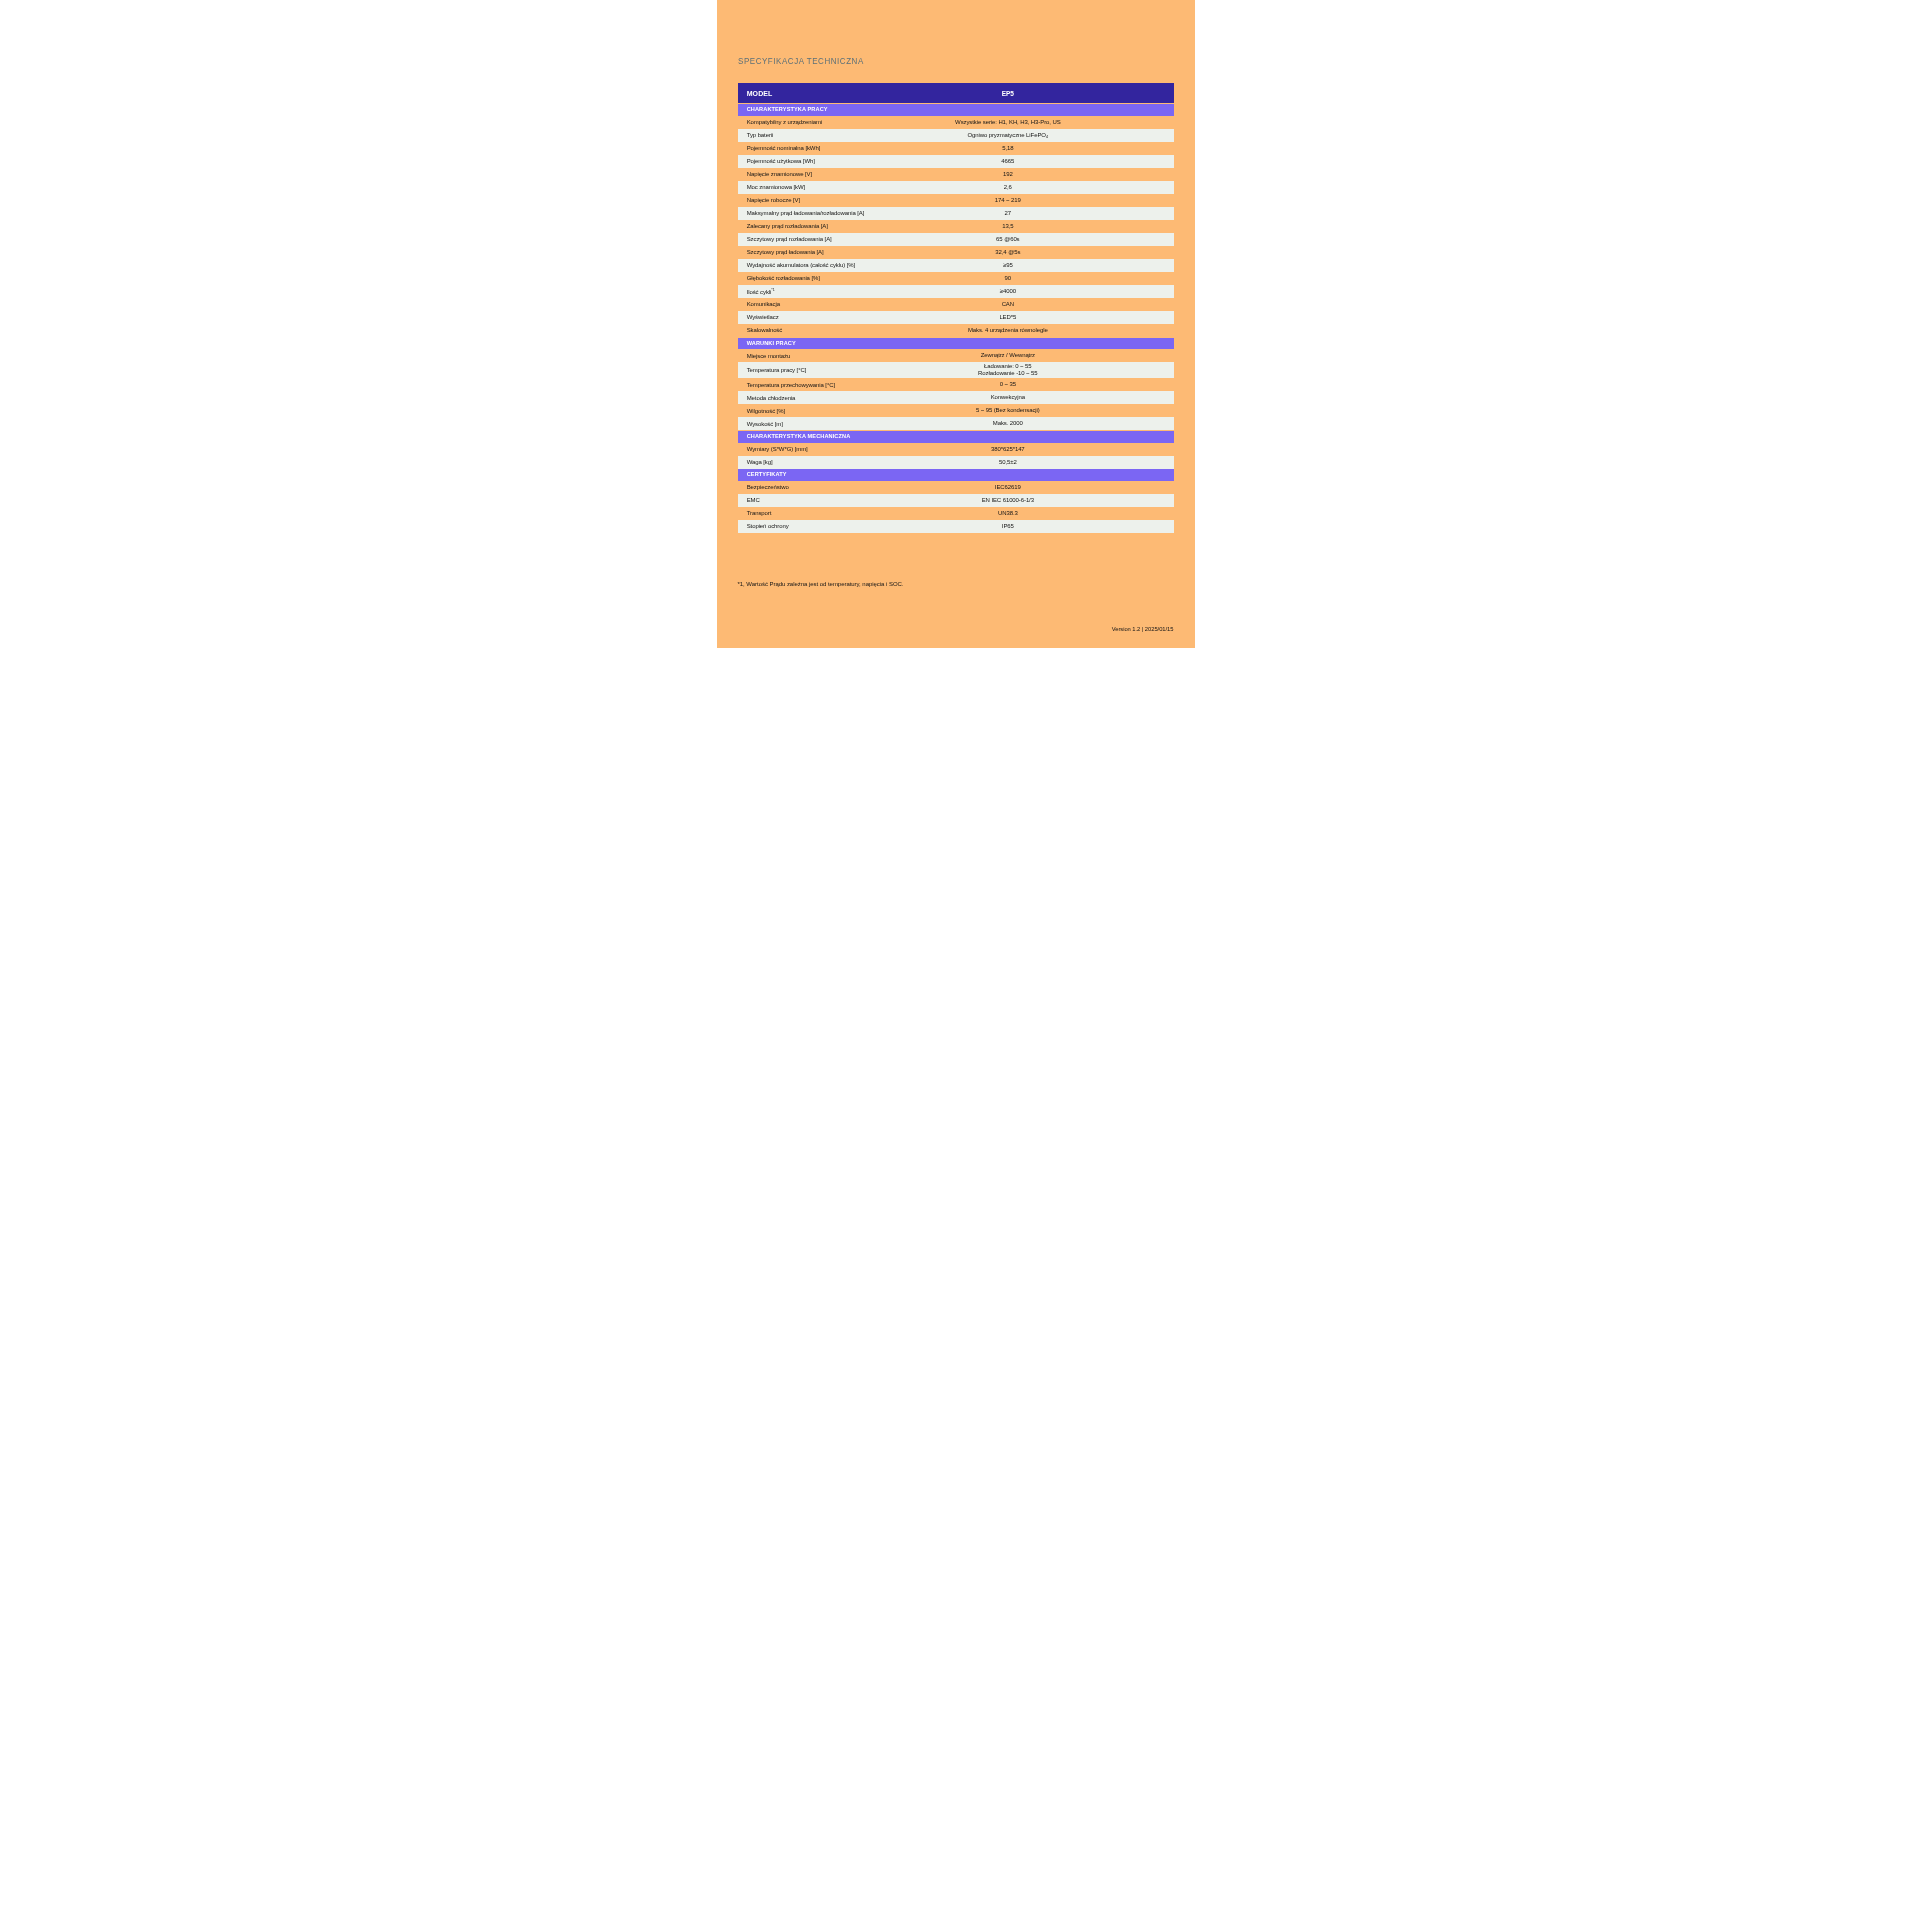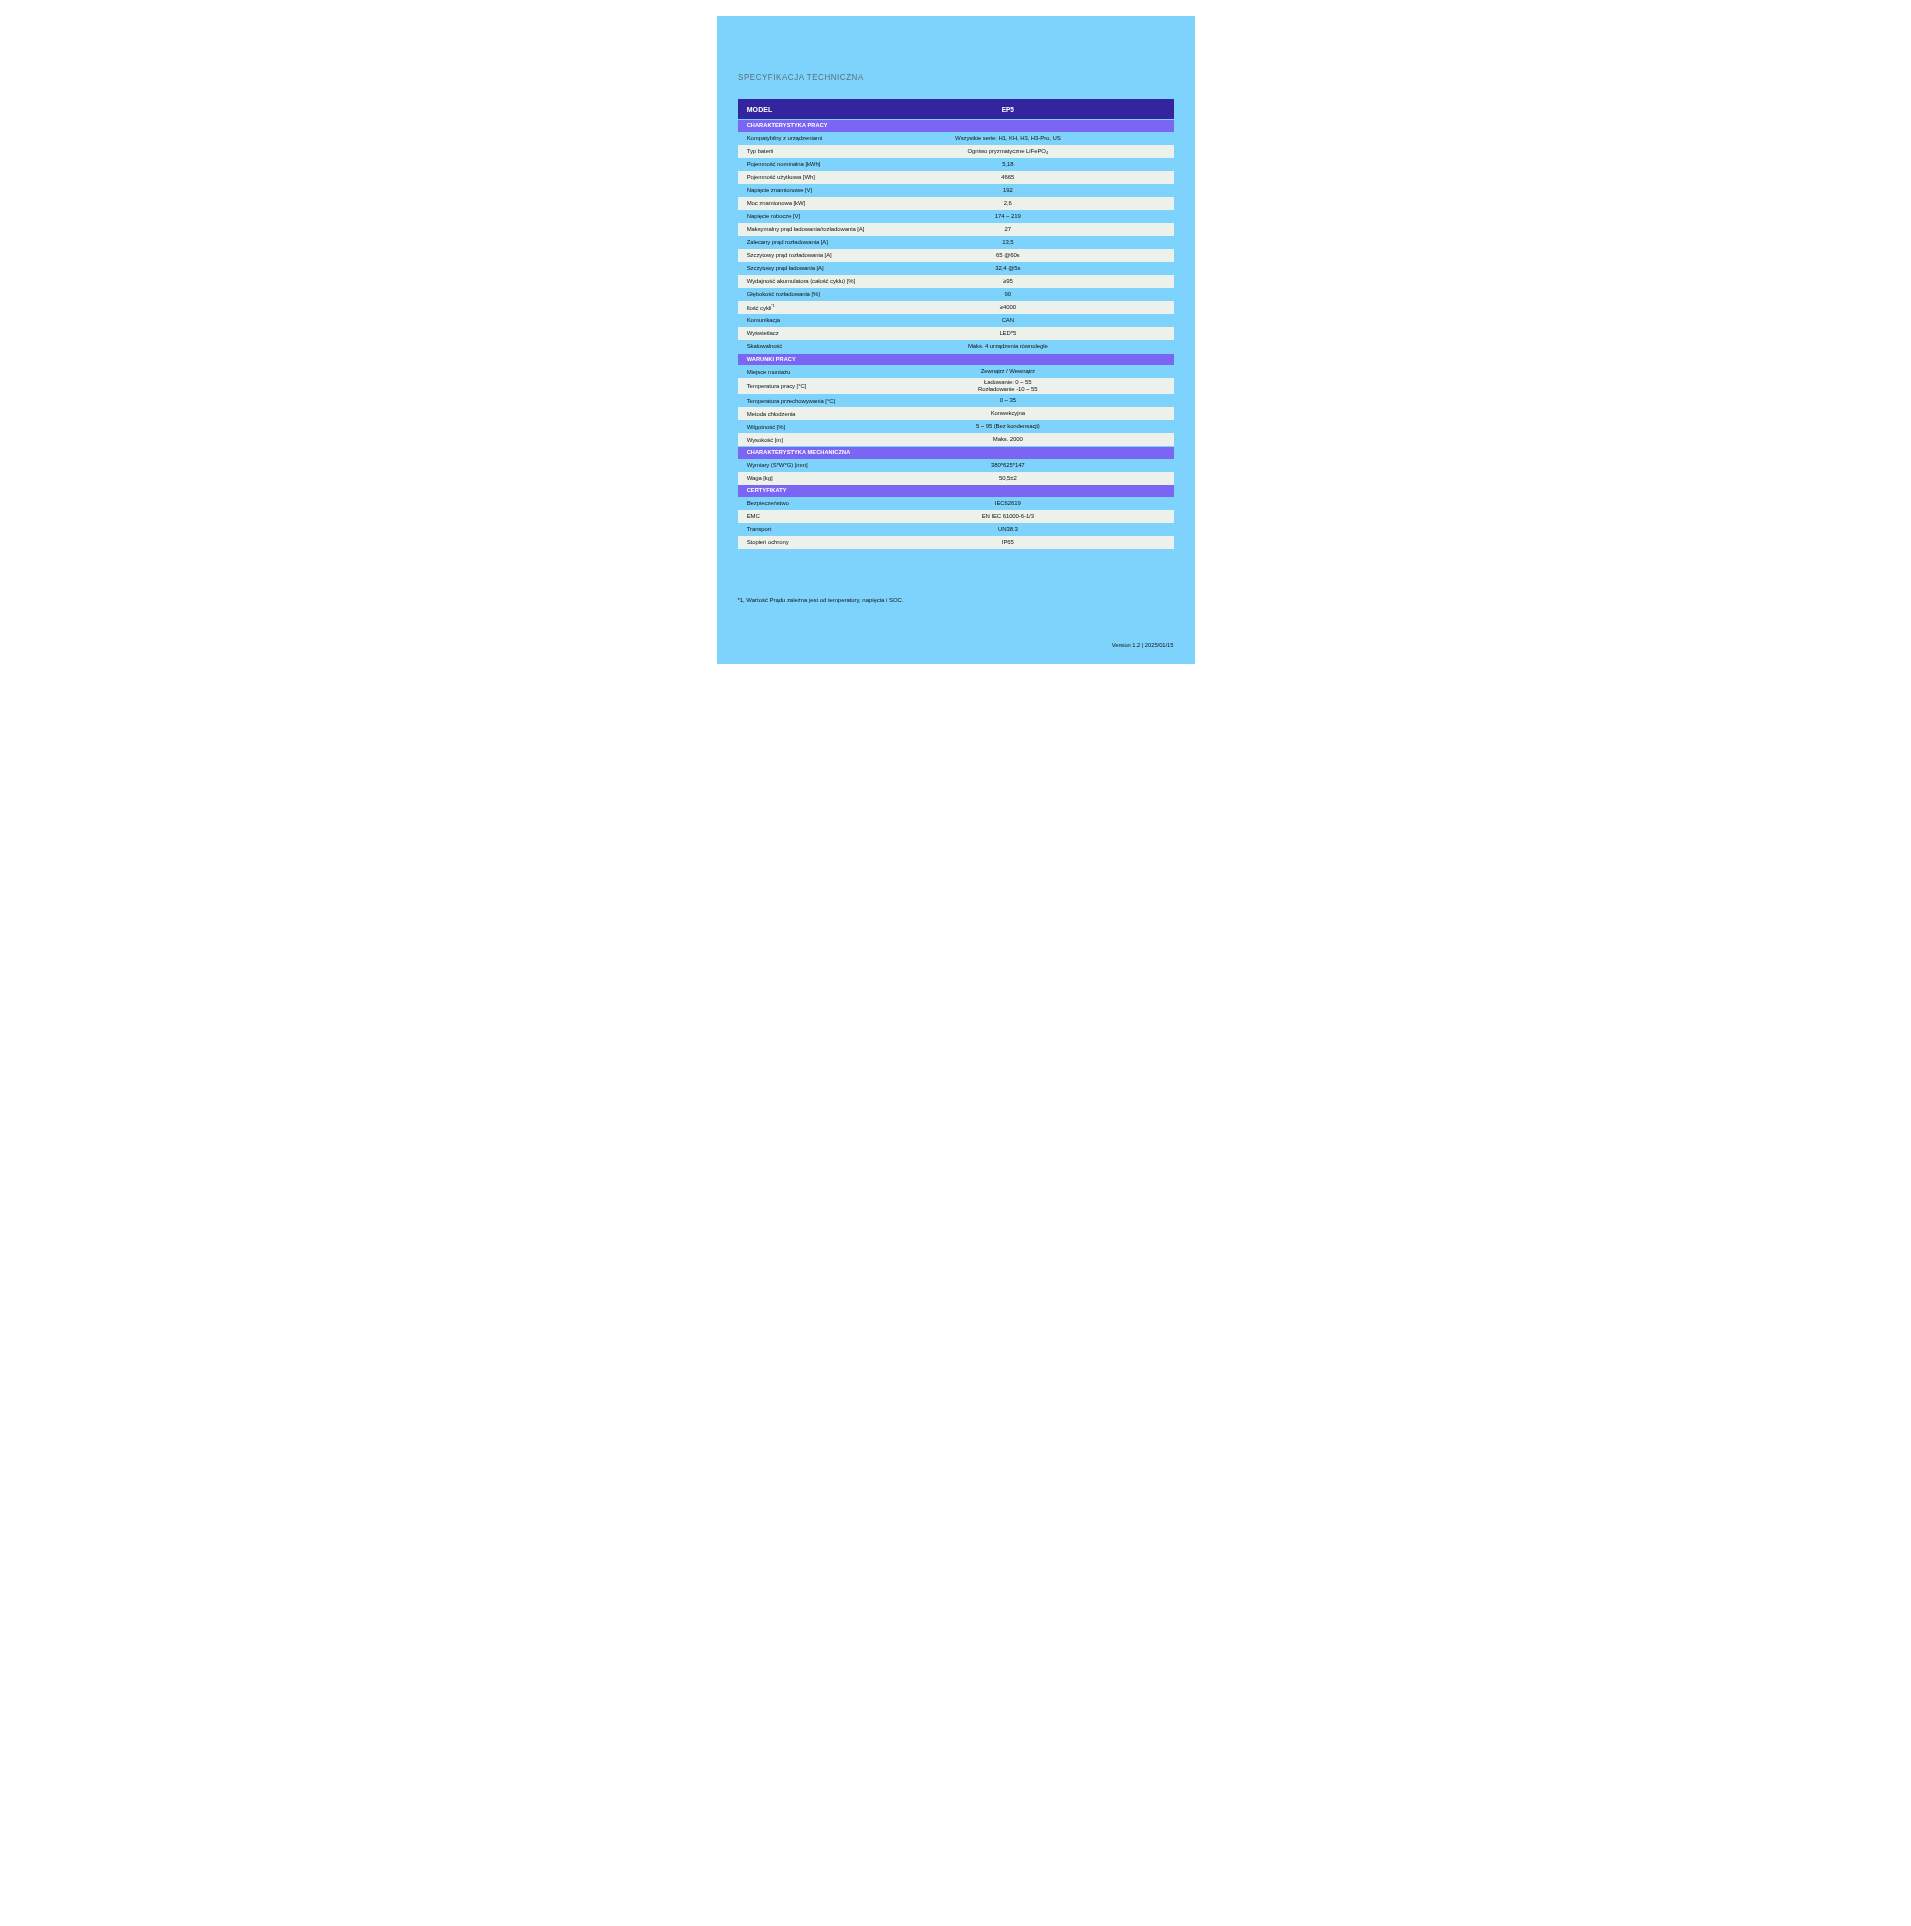--- a/index.html
+++ b/index.html
@@ -1,17 +1,17 @@
 <!DOCTYPE html>
 <html style="--model_header_bg: #33259e; --section_header_bg: #7b66f3; --row_alt_bg: #edf1ec; --title_color: #5b7078;font-size:6.2px"><head>
 <meta charset="utf-8">
 <style>
   html,body{margin:0;padding:0;background:#ffffff;}
   body{font-family:"Liberation Sans",sans-serif;color:#161616;}
-  .page{position:relative;width:478px;height:648px;margin:16px auto;background:#7dd3fc;overflow:hidden;}
+  .page{position:relative;width:478px;height:648px;margin:0 auto;background:#fdba74;overflow:hidden;}
 
   .doc-title{
     position:absolute;left:21px;top:56px;margin:0;
     font-size:8.7px;font-weight:400;letter-spacing:0.6px;
     color:var(--title_color,#5b7078);
     transform:scaleX(0.92);transform-origin:left center;white-space:nowrap;
   }
 
   .spec-table{position:absolute;left:21px;top:83px;width:436px;}
 

